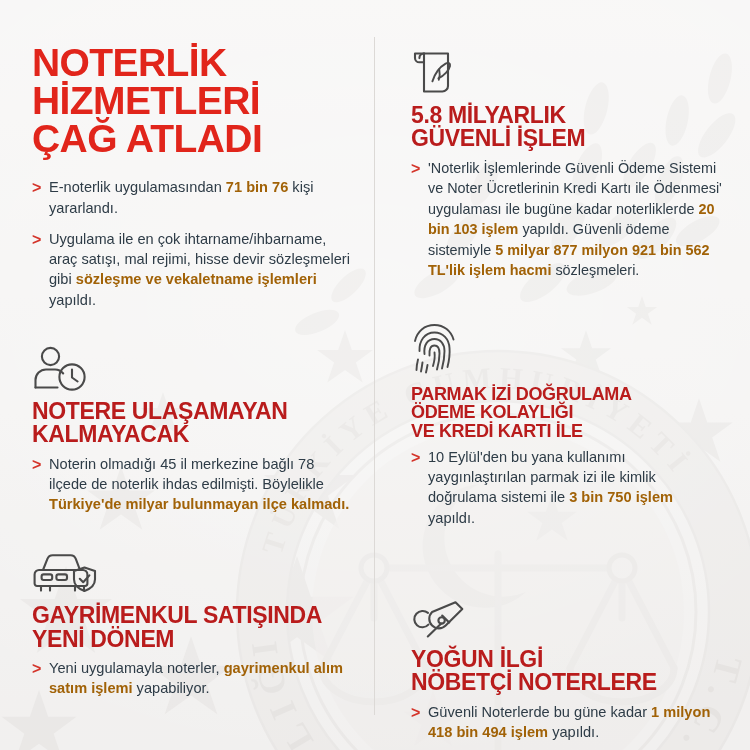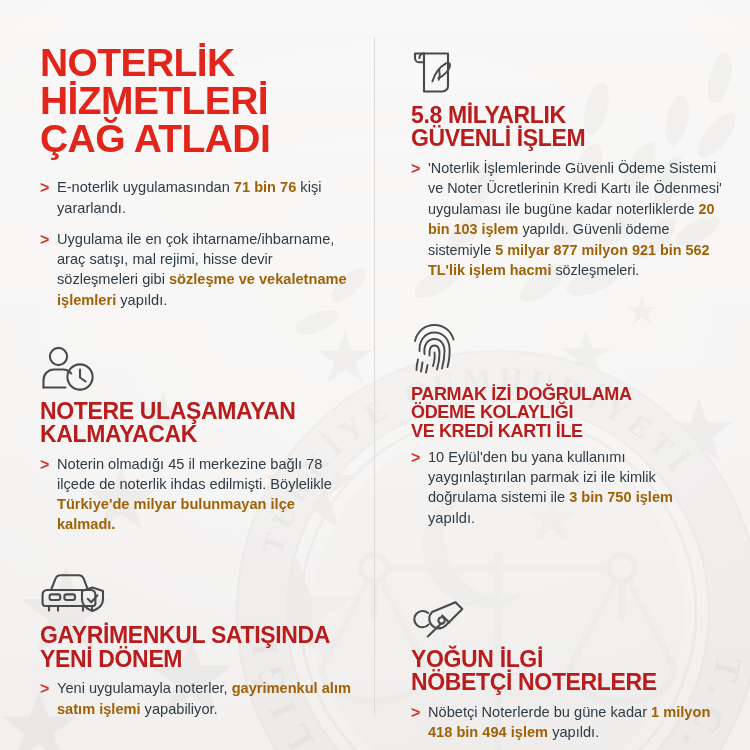--- a/index.html
+++ b/index.html
@@ -44,21 +44,21 @@
     z-index: 2;
     width: 750px;
     height: 750px;
     display: flex;
   }
 
   .column {
     position: relative;
     height: 750px;
   }
-  #column-left  { width: 375px; padding: 44px 22px 0 40px; }
+  #column-left  { width: 375px; padding: 44px 22px 0 32px; }
   #column-right { width: 375px; padding: 44px 26px 0 36px; }
 
   
   #column-divider {
     position: absolute;
     left: 374px;
     top: 37px;
     width: 1px;
     height: 678px;
     background: #dcd9d6;
@@ -397,17 +397,17 @@
           <circle class="ico-stroke" cx="30.6" cy="22.4" r="3.2"></circle>
           <path class="ico-stroke" d="M17 14.8 a8.6 8.6 0 0 0 -11.6 1 a8 8 0 0 0 0.6 11.4 a8 8 0 0 0 11.4 -0.6"></path>
         </svg>
       </div>
       <h2 class="section-heading">
         <span class="hline">YOĞUN İLGİ</span>
         <span class="hline">NÖBETÇİ NOTERLERE</span>
       </h2>
       <div class="bullet">
         <span class="bullet-marker">&gt;</span>
-        <span class="bullet-text"><span>Nöbetçi Noterlerde bu güne kadar </span><b>1 milyon 418 bin 494 işlem</b><span> yapıldı.</span></span>
+        <span class="bullet-text"><span>Güvenli Noterlerde bu güne kadar </span><b>1 milyon 418 bin 494 işlem</b><span> yapıldı.</span></span>
       </div>
     </div>
   </div>
 </div>
 
 </body></html>

